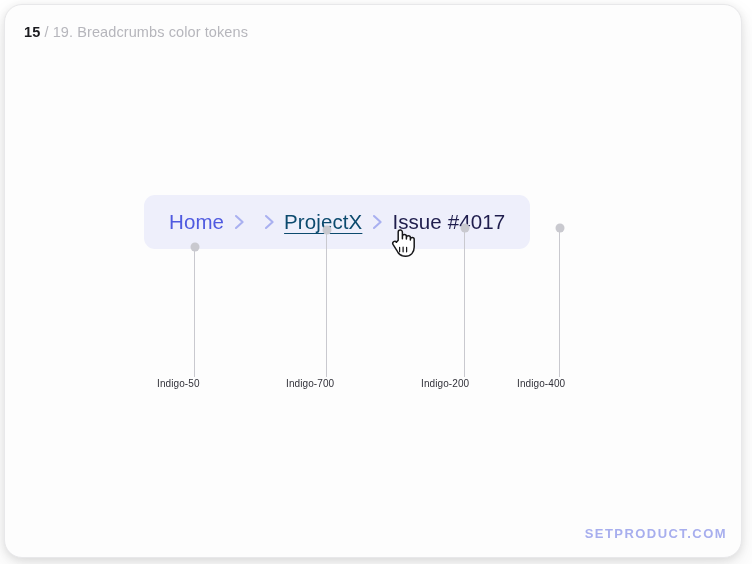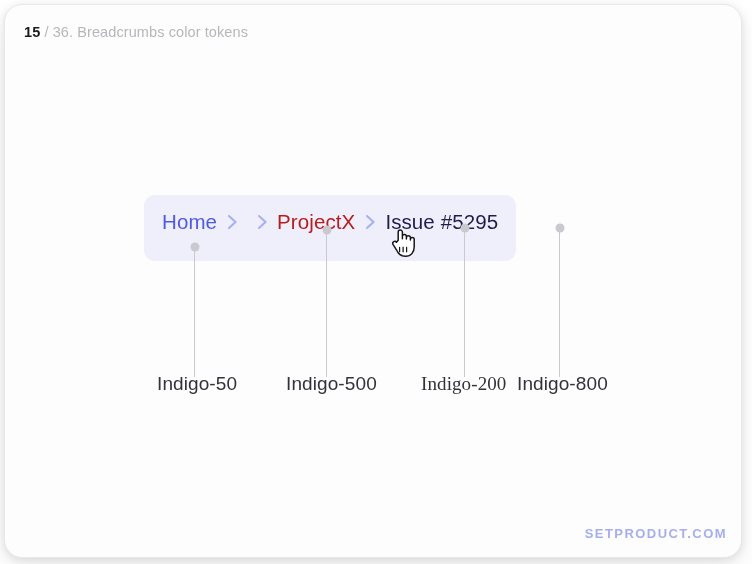--- a/index.html
+++ b/index.html
@@ -47,41 +47,42 @@
     color: #b6b6bc;
     font-weight: 400;
     letter-spacing: .1px;
   }
 
   
   .breadcrumbs {
     position: absolute;
     left: 139px;
     top: 190px;
-    height: 66px;
+    height: 54px;
     box-sizing: border-box;
-    padding: 0 18px;
+    padding: 0 25px;
     display: flex;
-    align-items: flex-start;
+    align-items: flex-end;
     background: #eeeffb;
     border-radius: 11px;
   }
   .crumb {
     font-size: 20.5px;
     line-height: 54px;
     letter-spacing: .1px;
     white-space: nowrap;
     position: relative;
     text-decoration: none;
   }
   .crumb.link {
     color: #4f5ae0;
   }
   .crumb.hovered {
-    color: #b91c1c;
+    color: #0c4a6e;
+    text-decoration: underline;
     text-underline-offset: 3.5px;
     text-decoration-thickness: 1.4px;
   }
   .crumb.current {
     color: #1f1d4d;
     font-weight: 400;
   }
   .sep {
     display: inline-flex;
     align-items: center;
@@ -102,21 +103,21 @@
   .leader-dot {
     position: absolute;
     width: 9px;
     height: 9px;
     border-radius: 50%;
     background: #c9c9cf;
     transform: translate(-50%, -50%);
   }
   .ann-label {
     position: absolute;
-    font-size: 19px;
+    font-size: 10px;
     line-height: 20px;
     color: #32323a;
     letter-spacing: .1px;
     white-space: nowrap;
   }
 
   
   .cursor {
     position: absolute;
     left: 385px;
@@ -139,21 +140,21 @@
     white-space: nowrap;
   }
 </style>
 </head>
 <body>
 
 <div class="slide-card">
 
   <div class="slide-header">
     <span class="hdr-num">15</span>
-    <span class="hdr-rest">/ 36. Breadcrumbs color tokens</span>
+    <span class="hdr-rest">/ 19. Breadcrumbs color tokens</span>
   </div>
 
   <nav class="breadcrumbs">
     <a class="crumb link" href="#">Home</a>
 
     <span class="sep">
       <svg width="11" height="16" viewBox="0 0 11 16" fill="none" aria-hidden="true">
         <path d="M2 2 L8.6 8 L2 14" stroke="currentColor" stroke-width="2.1" stroke-linecap="round" stroke-linejoin="round"></path>
       </svg>
     </span>
@@ -166,39 +167,39 @@
     </span>
 
     <a class="crumb hovered" href="#">ProjectX</a>
 
     <span class="sep">
       <svg width="11" height="16" viewBox="0 0 11 16" fill="none" aria-hidden="true">
         <path d="M2 2 L8.6 8 L2 14" stroke="currentColor" stroke-width="2.1" stroke-linecap="round" stroke-linejoin="round"></path>
       </svg>
     </span>
 
-    <span class="crumb current">Issue #5295</span>
+    <span class="crumb current">Issue #4017</span>
   </nav>
 
   <div class="leader" style="left:189px; top:244px; height:128px;"></div>
   <div class="leader-dot" style="left:189.5px; top:242px;"></div>
 
   <div class="leader" style="left:321px; top:226px; height:146px;"></div>
   <div class="leader-dot" style="left:321.5px; top:225px;"></div>
 
   <div class="leader" style="left:459px; top:224px; height:148px;"></div>
   <div class="leader-dot" style="left:459.5px; top:223px;"></div>
 
   <div class="leader" style="left:554px; top:224px; height:148px;"></div>
   <div class="leader-dot" style="left:554.5px; top:223px;"></div>
 
   <div class="ann-label" style="left:152px; top:369px;">Indigo-50</div>
-  <div class="ann-label" style="left:281px; top:369px;">Indigo-500</div>
-  <div class="ann-label" style="left:416px; top:369px;font-family:Liberation Serif, serif;">Indigo-200</div>
-  <div class="ann-label" style="left:512px; top:369px;">Indigo-800</div>
+  <div class="ann-label" style="left:281px; top:369px;">Indigo-700</div>
+  <div class="ann-label" style="left:416px; top:369px;">Indigo-200</div>
+  <div class="ann-label" style="left:512px; top:369px;">Indigo-400</div>
 
   <div class="cursor">
     <svg width="26" height="32" viewBox="0 0 26 32" fill="none" aria-hidden="true">
       <path d="M8.2 13.2 V5.2 a2.1 2.1 0 0 1 4.2 0 v6.6
                V9.5 a2.0 2.0 0 0 1 4.0 0 v2.6
                V10.7 a2.0 2.0 0 0 1 4.0 0 v2.2
                V12.3 a1.9 1.9 0 0 1 3.8 0 v7.6
                c0 5.4 -3.2 9.4 -8.6 9.4
                c-5.0 0 -7.6 -2.6 -9.0 -6.2
                L3.0 17.4 a2.0 2.0 0 0 1 3.4 -2.1 z" fill="#ffffff" stroke="#17171a" stroke-width="1.5" stroke-linejoin="round"></path>

